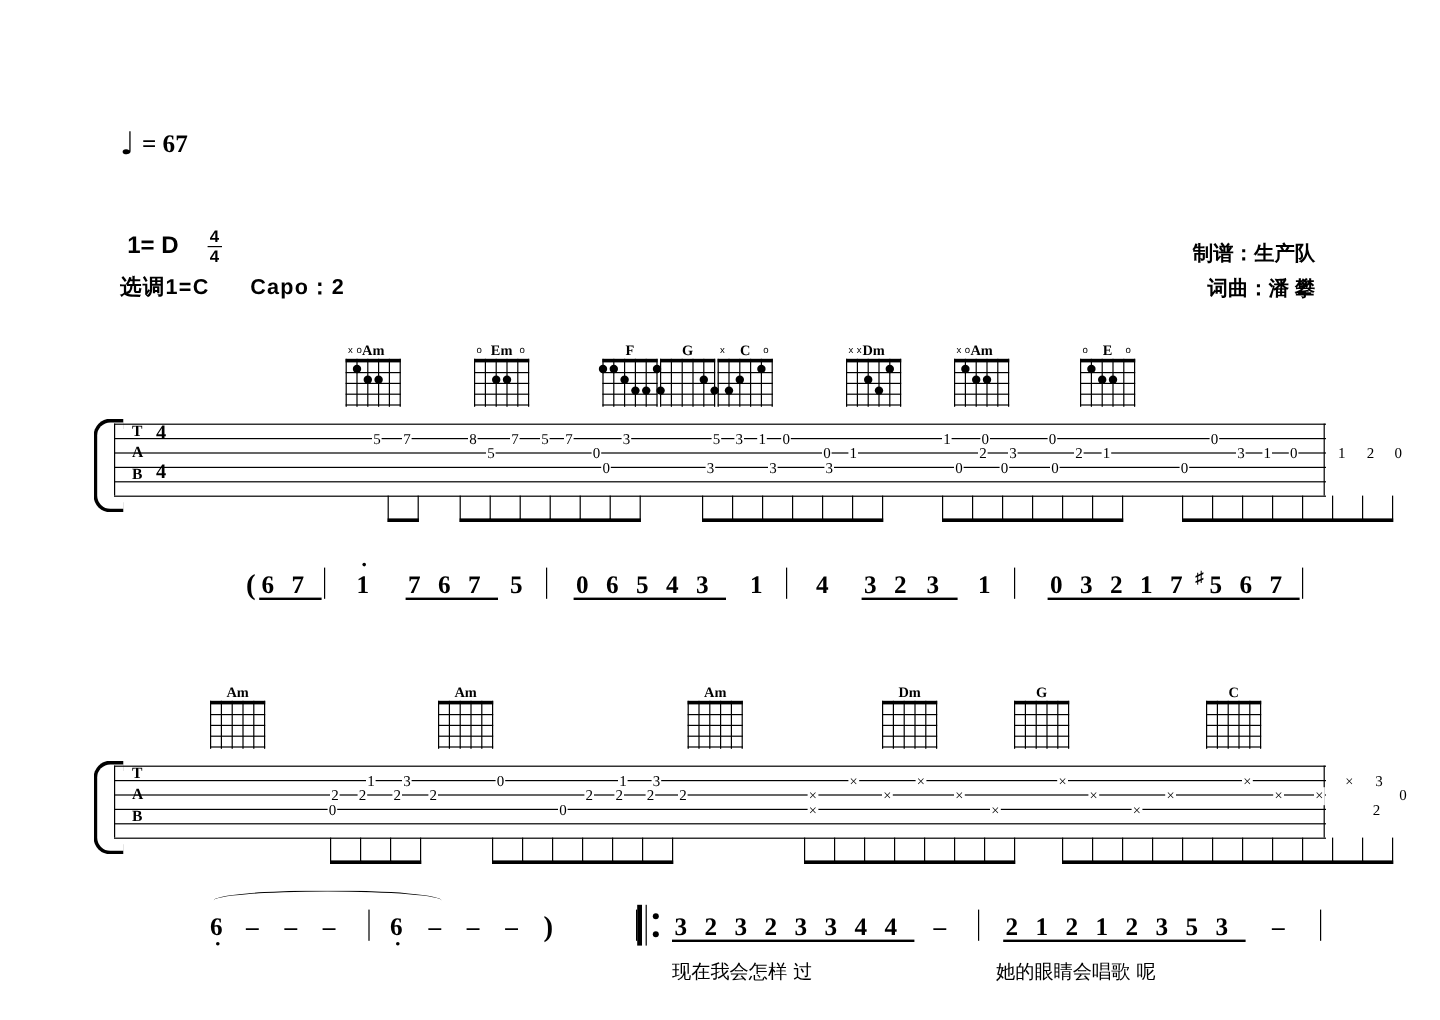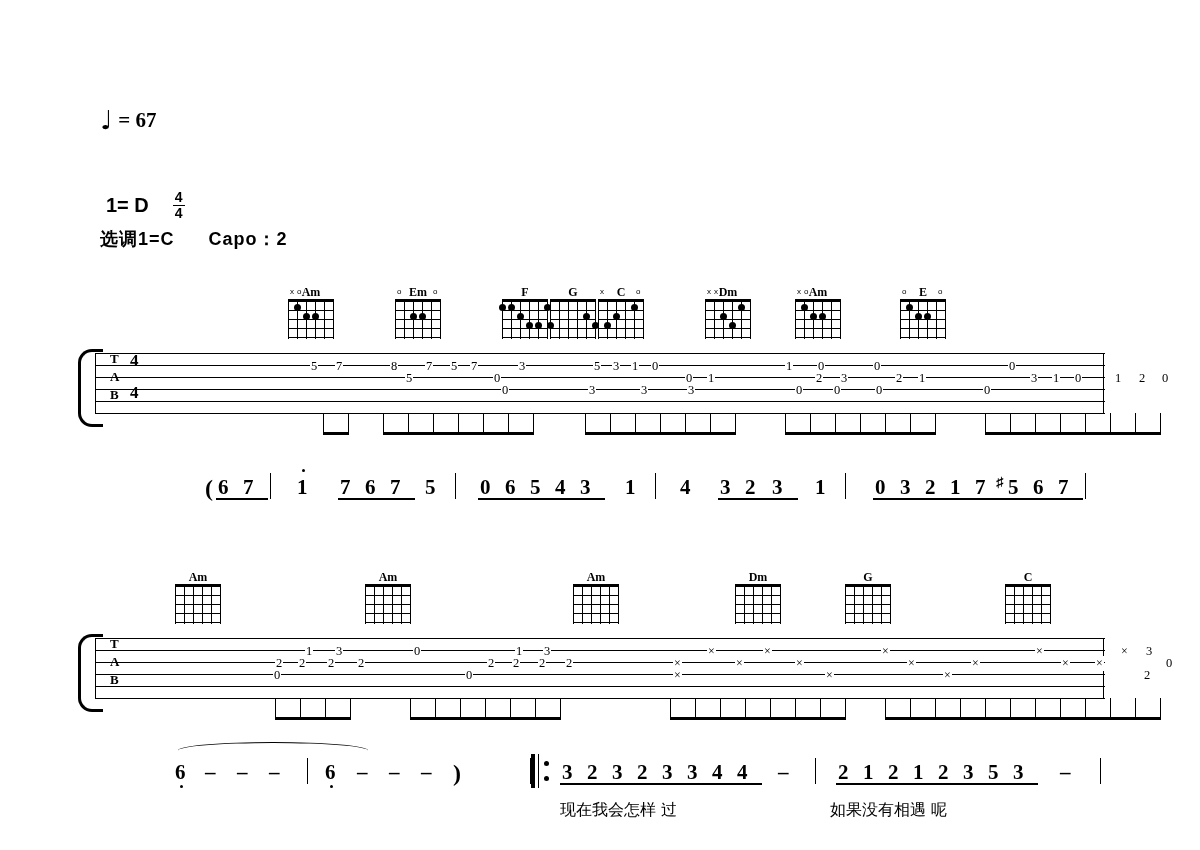--- a/index.html
+++ b/index.html
@@ -106,20 +106,24 @@
     <span class="frac">
       <span class="num">4</span>
       <span>4</span>
     </span>
   </div>
 
   <div class="capo">
     <span>选调1=C</span><span class="sp"></span><span>Capo：2</span>
   </div>
 
+  <div class="credits">
+    <div>制谱：生产队</div>
+    <div>词曲：潘  攀</div>
+  </div>
 
   <div class="system" id="sys1">
 
     <div class="chords" id="sys1-chords">
         <div class="chord" style="left:283px;">
           <div class="nm">Am</div>
           <div class="grid">
             <div class="nut"></div>
             <div class="vline" style="left:0px;"></div>
             <div class="vline" style="left:9px;"></div>
@@ -688,17 +692,17 @@
         <div class="nbar" style="left:815px;top:10px;"></div>
         <div class="nbar" style="left:1100px;top:10px;"></div>
         <div class="nbeam" style="left:560px;top:35px;width:202px;"></div>
         <div class="nbeam" style="left:836px;top:35px;width:202px;"></div>
         <div class="slur" style="left:178px;top:-6px;width:190px;"></div>
         <div style="position:absolute;left:531px;top:6px;width:3.5px;height:34px;background:#000;"></div>
         <div style="position:absolute;left:538px;top:6px;width:1.4px;height:34px;background:#000;"></div>
         <div class="repeat-dot" style="left:544px;top:13px;"></div>
         <div class="repeat-dot" style="left:544px;top:28px;"></div>
         <div class="lyric" style="left:560px;top:52px;">现在我会怎样 过</div>
-        <div class="lyric" style="left:830px;top:52px;">如果没有相遇  呢</div>
+        <div class="lyric" style="left:830px;top:52px;">她的眼睛会唱歌  呢</div>
       </div>
   </div>
 
 </div>
 
 </body></html>

